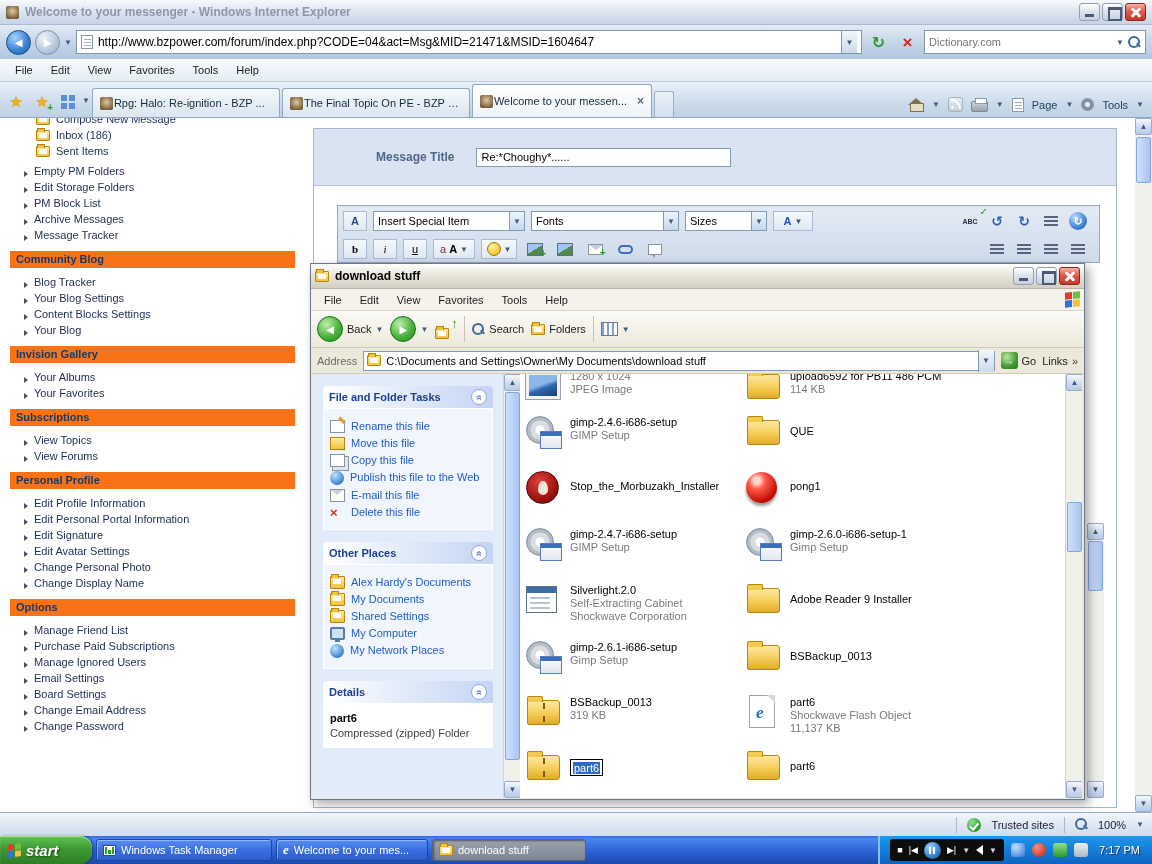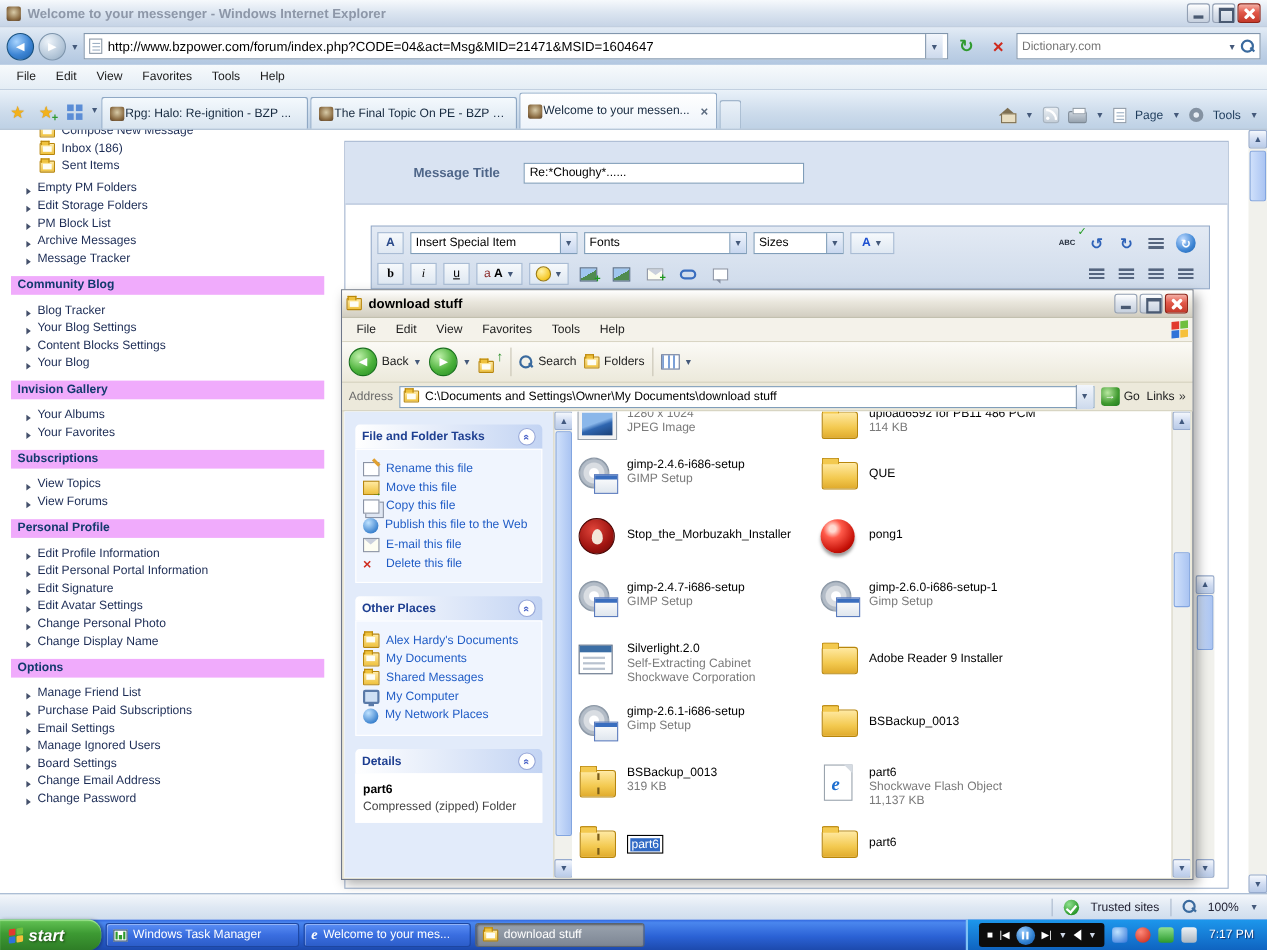--- a/index.html
+++ b/index.html
@@ -64,21 +64,21 @@
   .print-icon{width:17px;height:11px;background:linear-gradient(#ccd4dd,#97a3af);border:1px solid #7e8a96;border-radius:2px;position:relative;margin-top:3px}
   .print-icon::before{content:"";position:absolute;left:3px;top:-4px;width:10px;height:4px;background:#fff;border:1px solid #8d99a5}
   .gear-icon{width:13px;height:13px;border-radius:50%;background:#8492a2;position:relative}
   .gear-icon::before{content:"";position:absolute;left:4px;top:4px;width:5px;height:5px;border-radius:50%;background:#e8edf3}
   .tb-text{color:#1e3c5c}
 
   
   #ie-content{left:0;top:118px;width:1152px;height:694px;background:#fff;overflow:hidden}
 
   #forum-sidebar{position:absolute;left:10px;top:0;width:285px;height:694px;overflow:hidden}
-  .sb-head{background:#f0abfc;color:#123a6d;font-weight:bold;height:17px;padding:2px 0 0 6px;margin-top:10px}
+  .sb-head{background:#f97316;color:#123a6d;font-weight:bold;height:17px;padding:2px 0 0 6px;margin-top:10px}
   .sb-link,.sb-fold{height:16px;display:flex;align-items:flex-end;color:#1c2c55}
   .sb-link{padding-left:14px}
   .sb-fold{padding-left:26px;gap:6px}
   .sb-links{margin-top:4px}
   .tri{width:0;height:0;border-left:4px solid #44506b;border-top:3px solid transparent;border-bottom:3px solid transparent;margin-right:6px;flex:none}
   .mini-folder{width:14px;height:11px;background:linear-gradient(#ffe9a0,#efc23e);border:1px solid #b8860b;border-radius:1px;position:relative;flex:none}
   .mini-folder::before{content:"";position:absolute;top:-3px;left:0;width:6px;height:3px;background:#efc23e;border:1px solid #b8860b;border-bottom:none}
   .mini-folder::after{content:"";position:absolute;left:2px;top:2px;width:8px;height:5px;background:#fdfdf5}
 
   #forum-form{position:absolute;left:313px;top:10px;width:804px;height:680px;border:1px solid #a3b5cf;background:#fff}
@@ -413,25 +413,25 @@
         <div class="sb-link">
             <span class="tri"></span>
             <span>Manage Friend List</span>
           </div>
         <div class="sb-link">
             <span class="tri"></span>
             <span>Purchase Paid Subscriptions</span>
           </div>
         <div class="sb-link">
             <span class="tri"></span>
+            <span>Manage Ignored Users</span>
+          </div>
+        <div class="sb-link">
+            <span class="tri"></span>
             <span>Email Settings</span>
-          </div>
-        <div class="sb-link">
-            <span class="tri"></span>
-            <span>Manage Ignored Users</span>
           </div>
         <div class="sb-link">
             <span class="tri"></span>
             <span>Board Settings</span>
           </div>
         <div class="sb-link">
             <span class="tri"></span>
             <span>Change Email Address</span>
           </div>
         <div class="sb-link">
@@ -682,21 +682,21 @@
             <div class="task-row">
                 <span class="ticon mini-folder"></span>
                 <span class="tlink">Alex Hardy's Documents</span>
               </div>
             <div class="task-row">
                 <span class="ticon mini-folder"></span>
                 <span class="tlink">My Documents</span>
               </div>
             <div class="task-row">
                 <span class="ticon mini-folder"></span>
-                <span class="tlink">Shared Messages</span>
+                <span class="tlink">Shared Settings</span>
               </div>
             <div class="task-row">
                 <span class="ticon ti-comp"></span>
                 <span class="tlink">My Computer</span>
               </div>
             <div class="task-row">
                 <span class="ticon ti-net"></span>
                 <span class="tlink">My Network Places</span>
               </div>
           </div>

